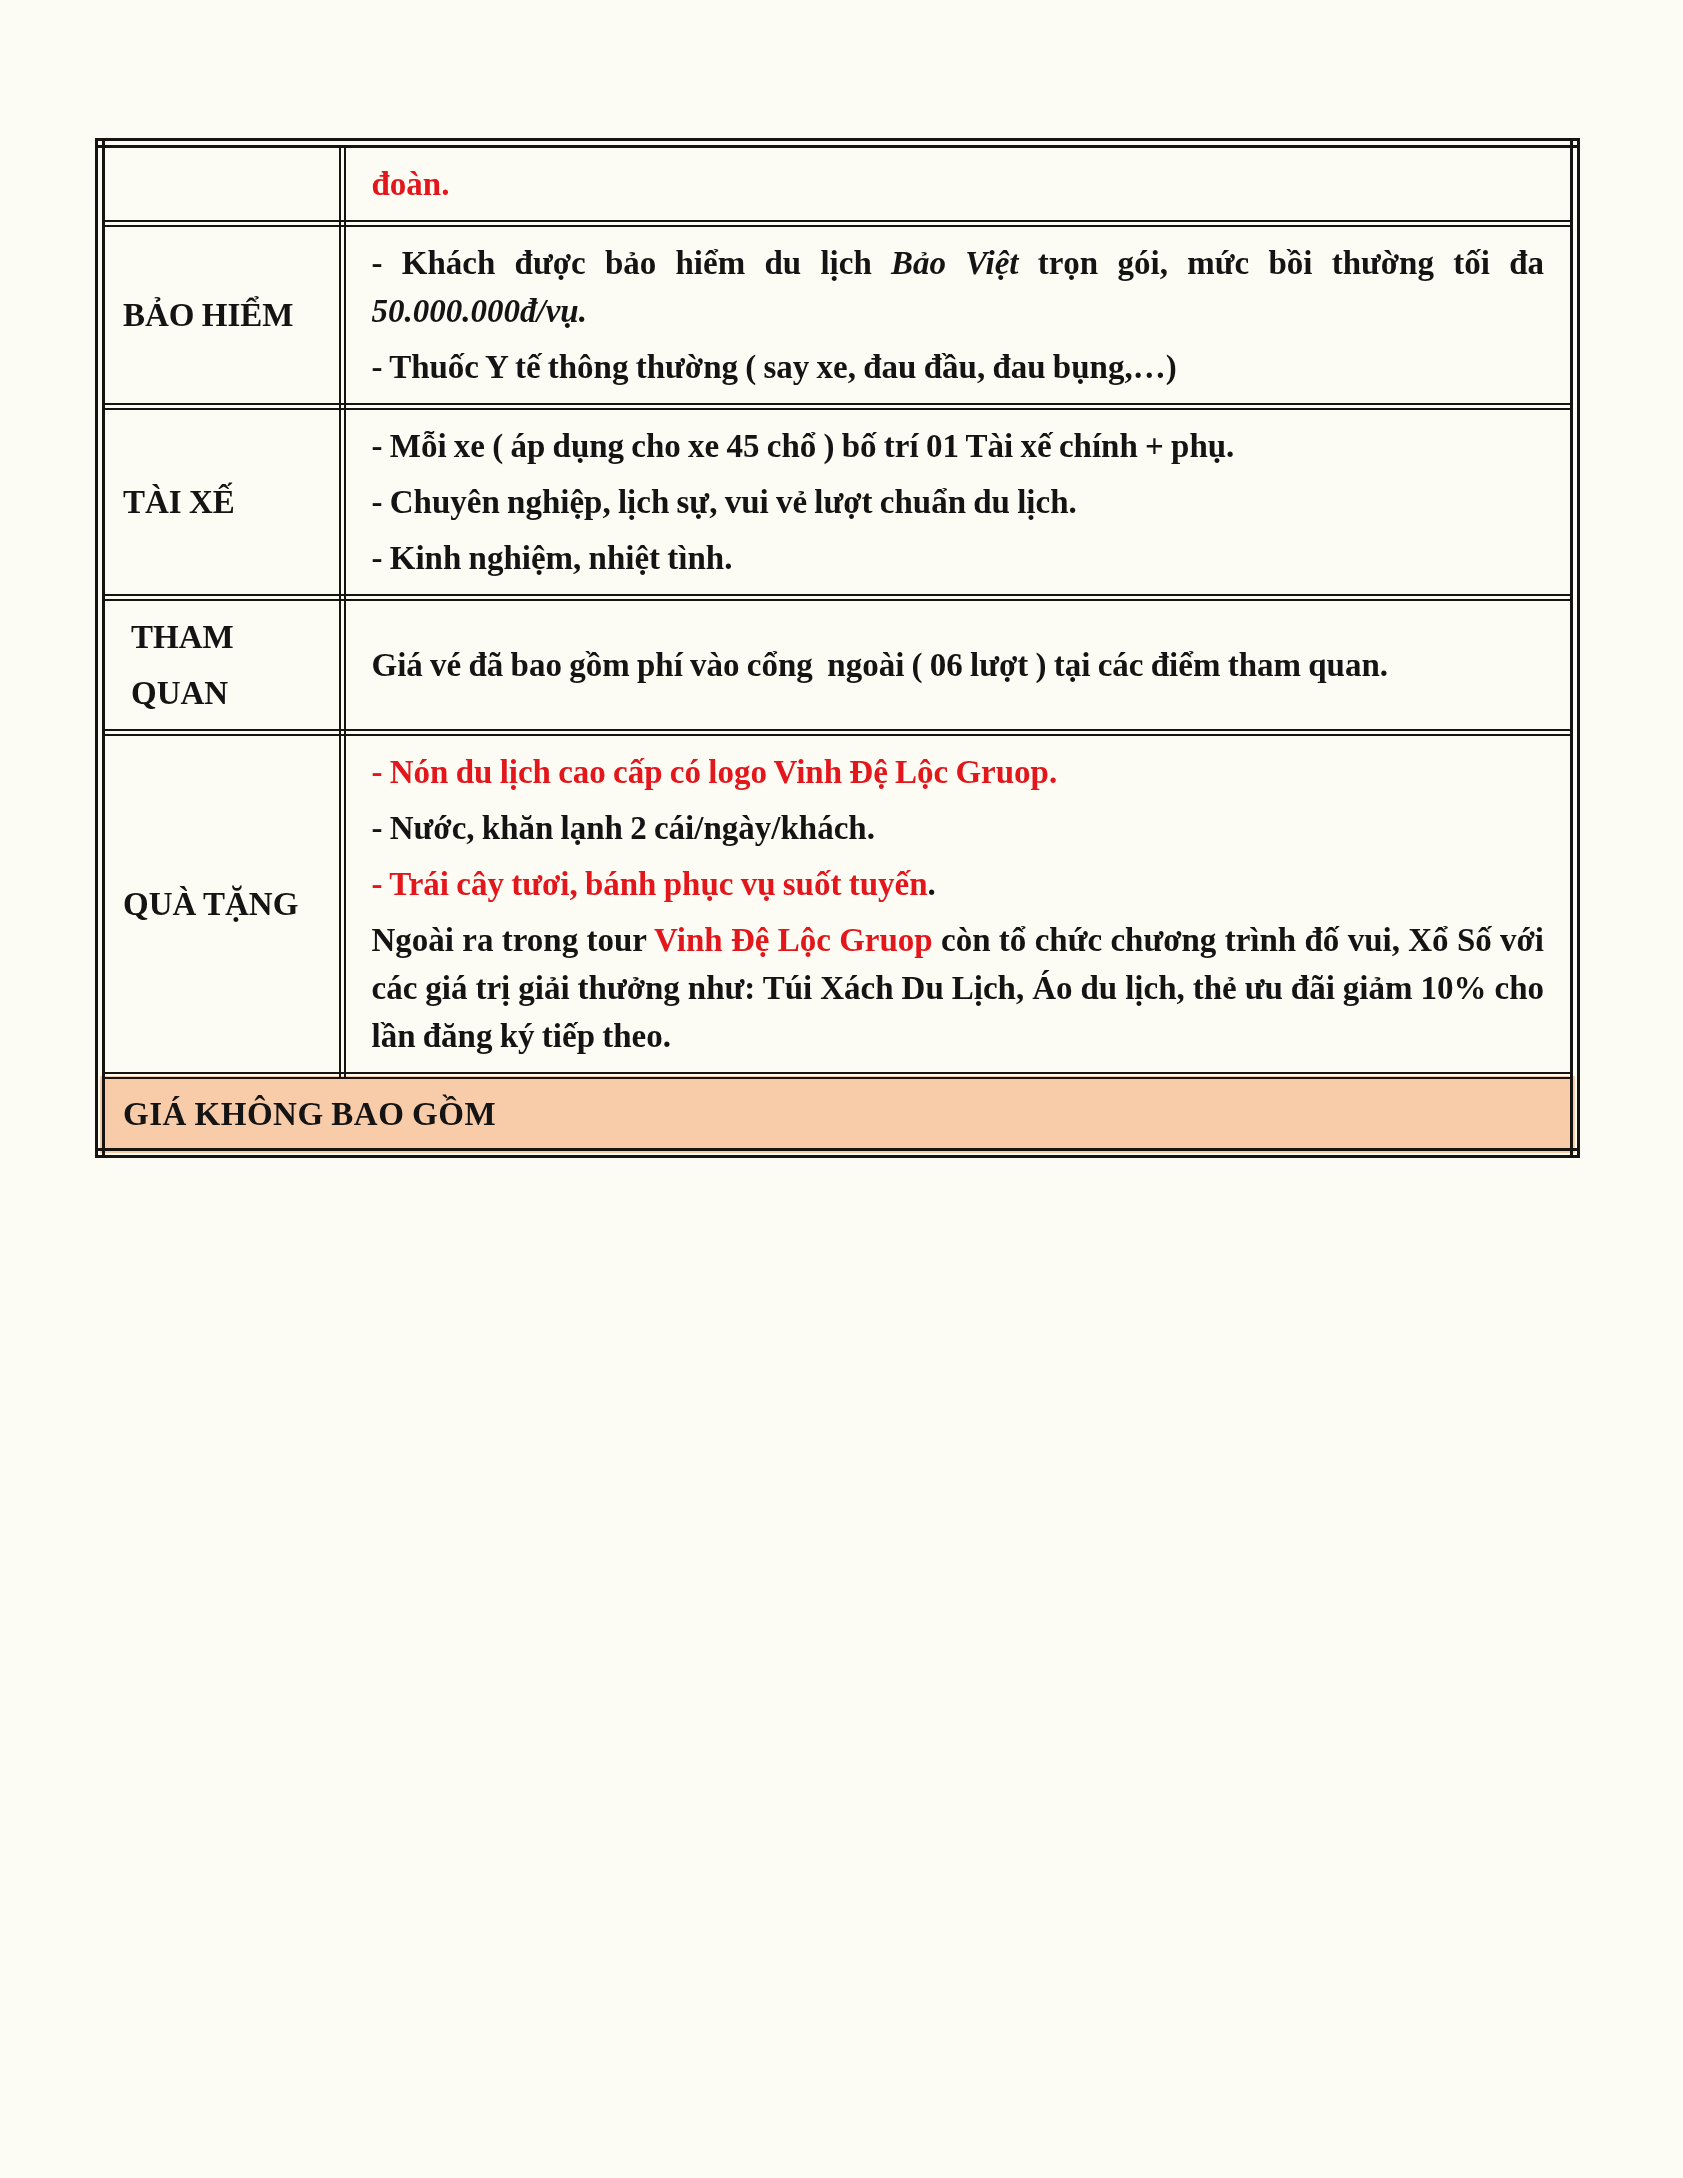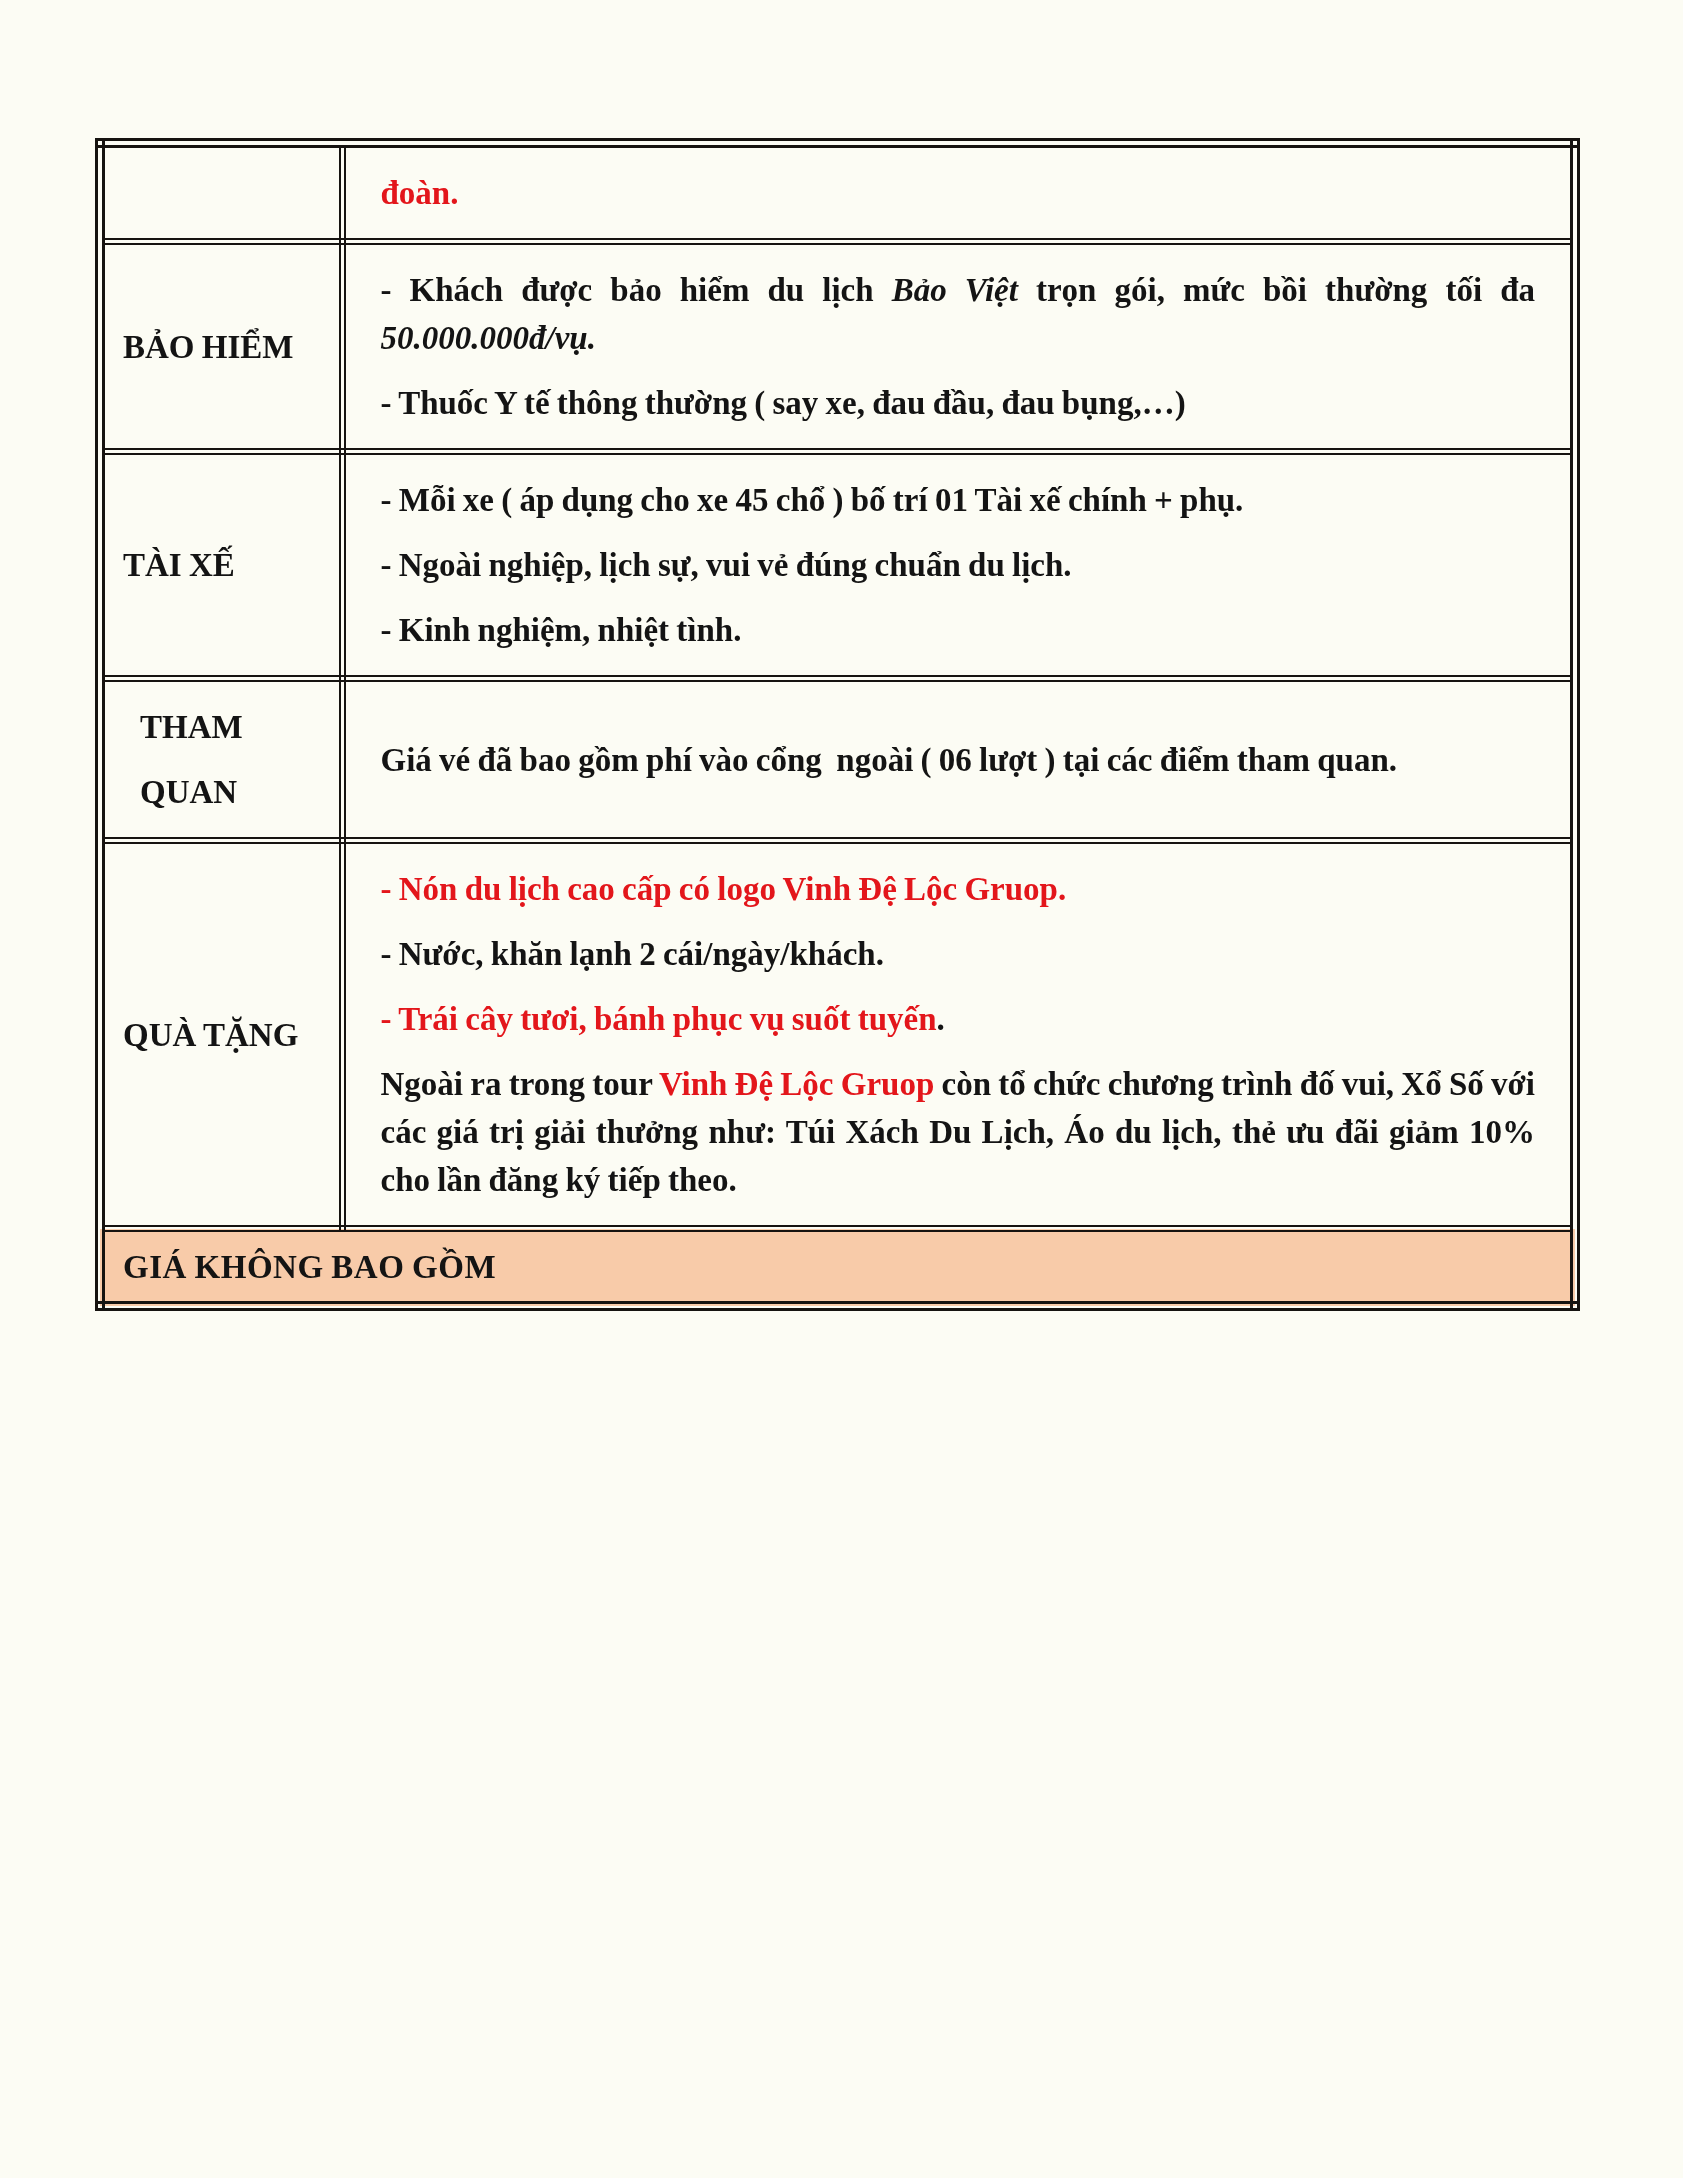--- a/index.html
+++ b/index.html
@@ -47,21 +47,21 @@
     word-spacing:-1px;
   }
   td.lbl{text-align:left;font-size:38px;line-height:46px;padding:4px 6px;}
   .r1 td{height:50px;}
   .r2 td{height:149px;}
   .r3 td{height:141px;}
   .r4 td{height:99px;}
   .r5 td{height:285px;}
   .band td{height:61px;background:#f8cba9;text-align:left;font-size:44px;letter-spacing:0.5px;}
   .r7 td{height:198px;}
-  p{margin:17px;}
+  p{margin:8px;}
   .jst{text-align:justify;}
   .red{color:#e3161b;}
   .it{font-style:italic;}
   .prewrap{white-space:pre-wrap;}
 </style>
 </head>
 <body>
 
 <div class="page">
 
@@ -98,21 +98,21 @@
       <td>
         <p class="jst"><span>- Khách được bảo hiểm du lịch </span><span class="it">Bảo Việt</span><span> trọn gói, mức bồi thường tối đa </span><span class="it">50.000.000đ/vụ.</span></p>
         <p>- Thuốc Y tế thông thường ( say xe, đau đầu, đau bụng,…)</p>
       </td>
     </tr>
 
     <tr class="r3">
       <td class="lbl">TÀI XẾ</td>
       <td>
         <p>- Mỗi xe ( áp dụng cho xe 45 chổ ) bố trí 01 Tài xế chính + phụ.</p>
-        <p>- Ngoài nghiệp, lịch sự, vui vẻ đúng chuẩn du lịch.</p>
+        <p>- Chuyên nghiệp, lịch sự, vui vẻ lượt chuẩn du lịch.</p>
         <p>- Kinh nghiệm, nhiệt tình.</p>
       </td>
     </tr>
 
     <tr class="r4">
       <td class="lbl">
         <p>THAM</p>
         <p>QUAN</p>
       </td>
       <td>

